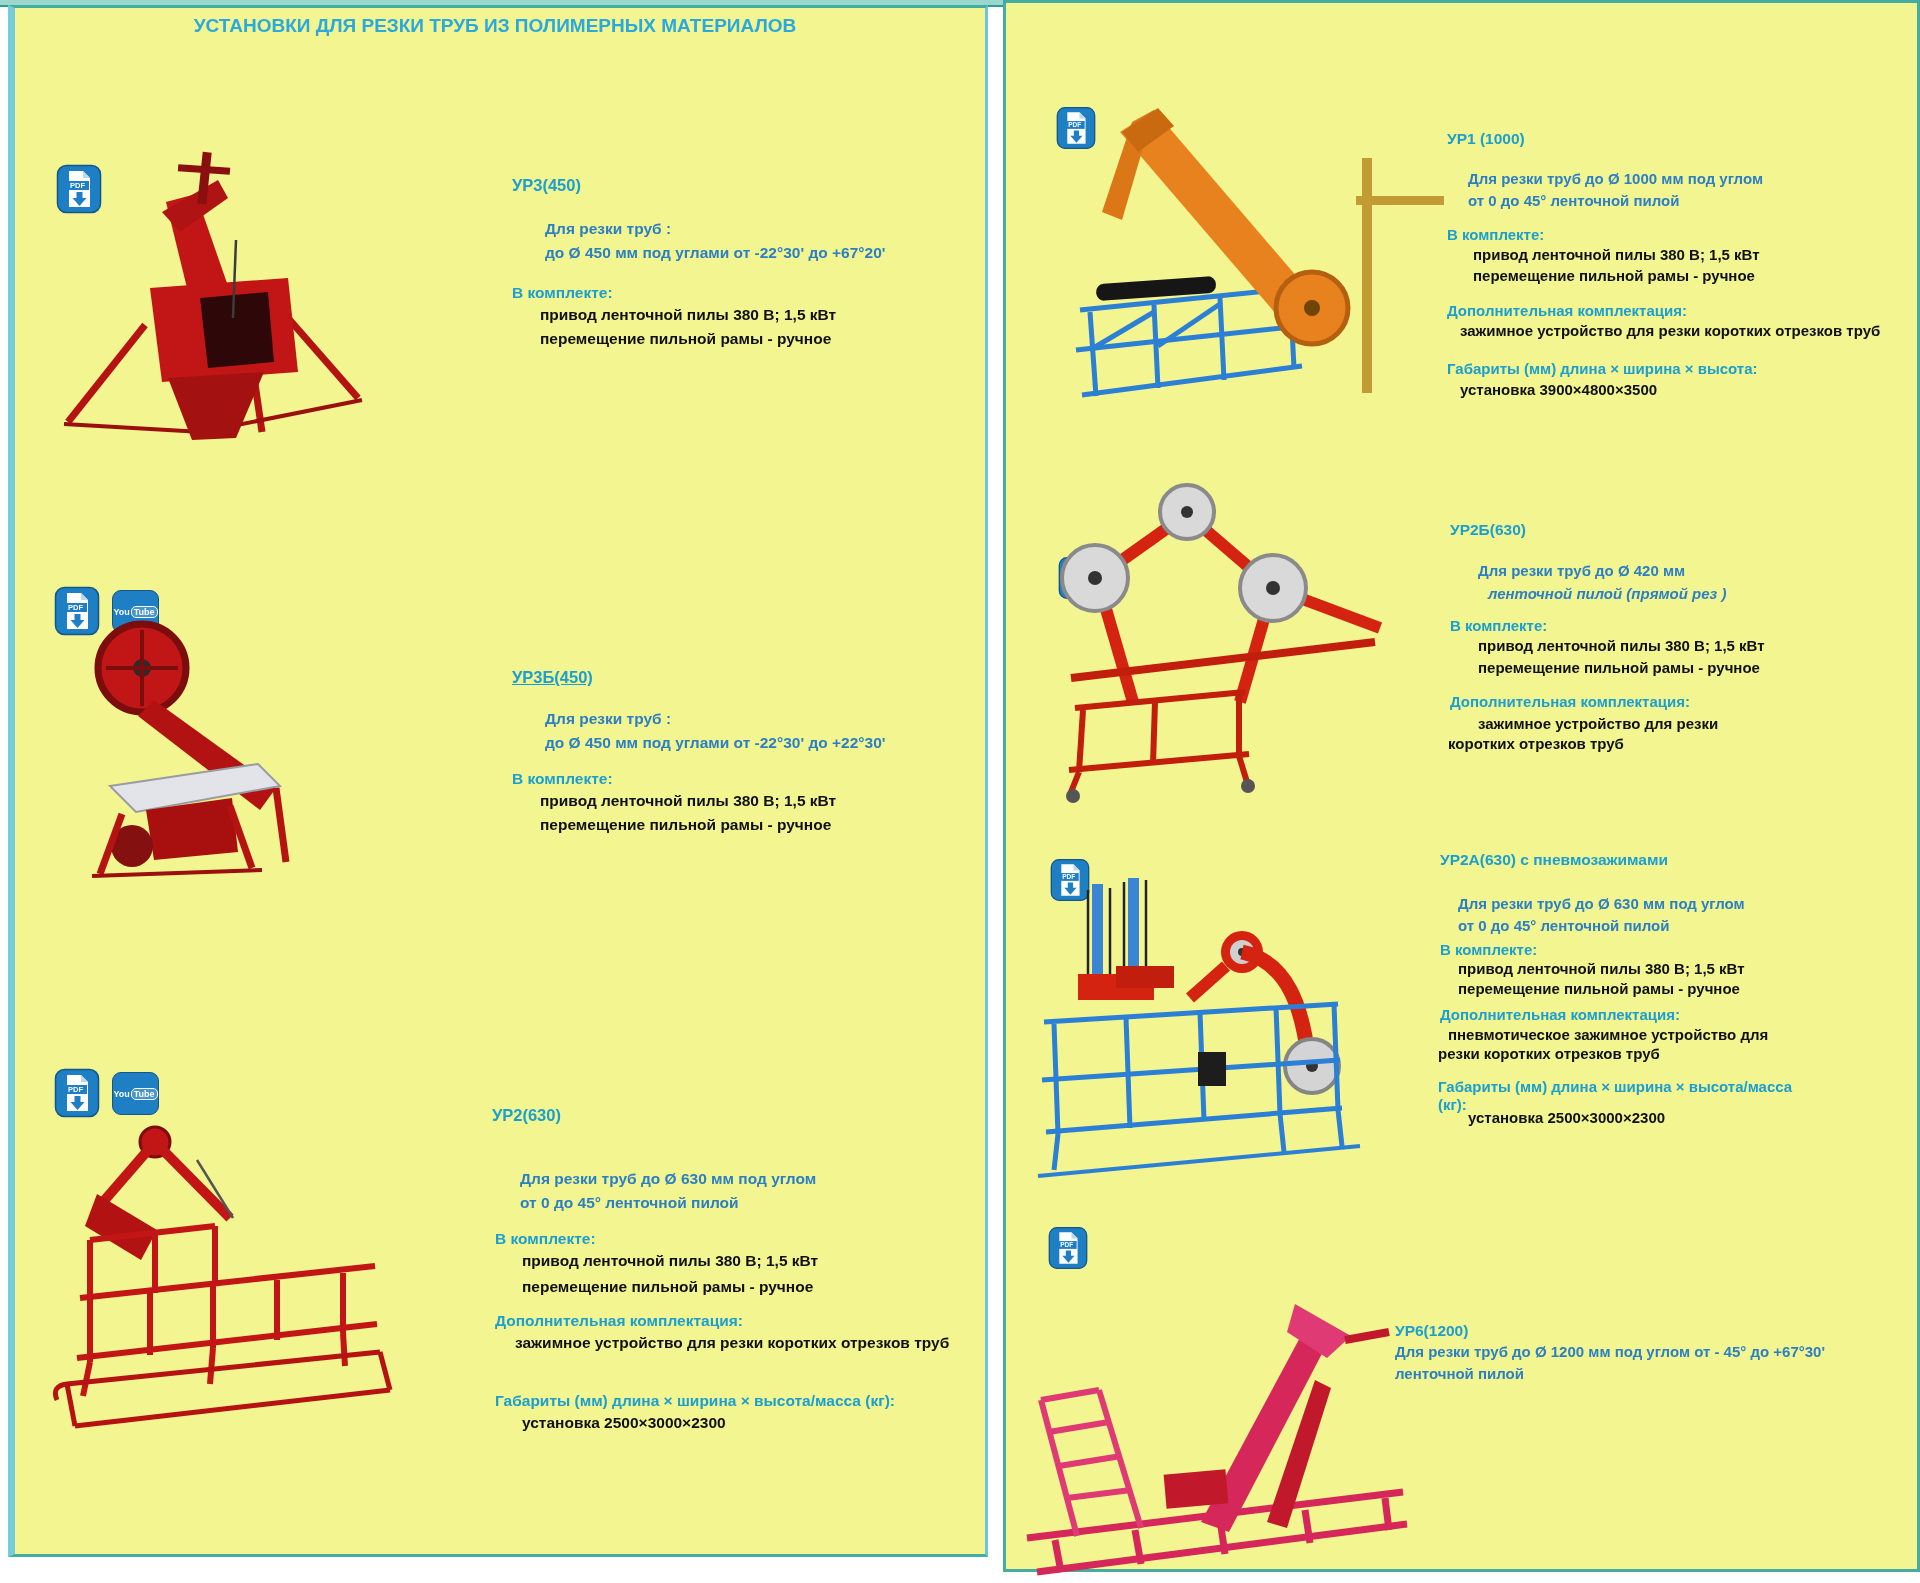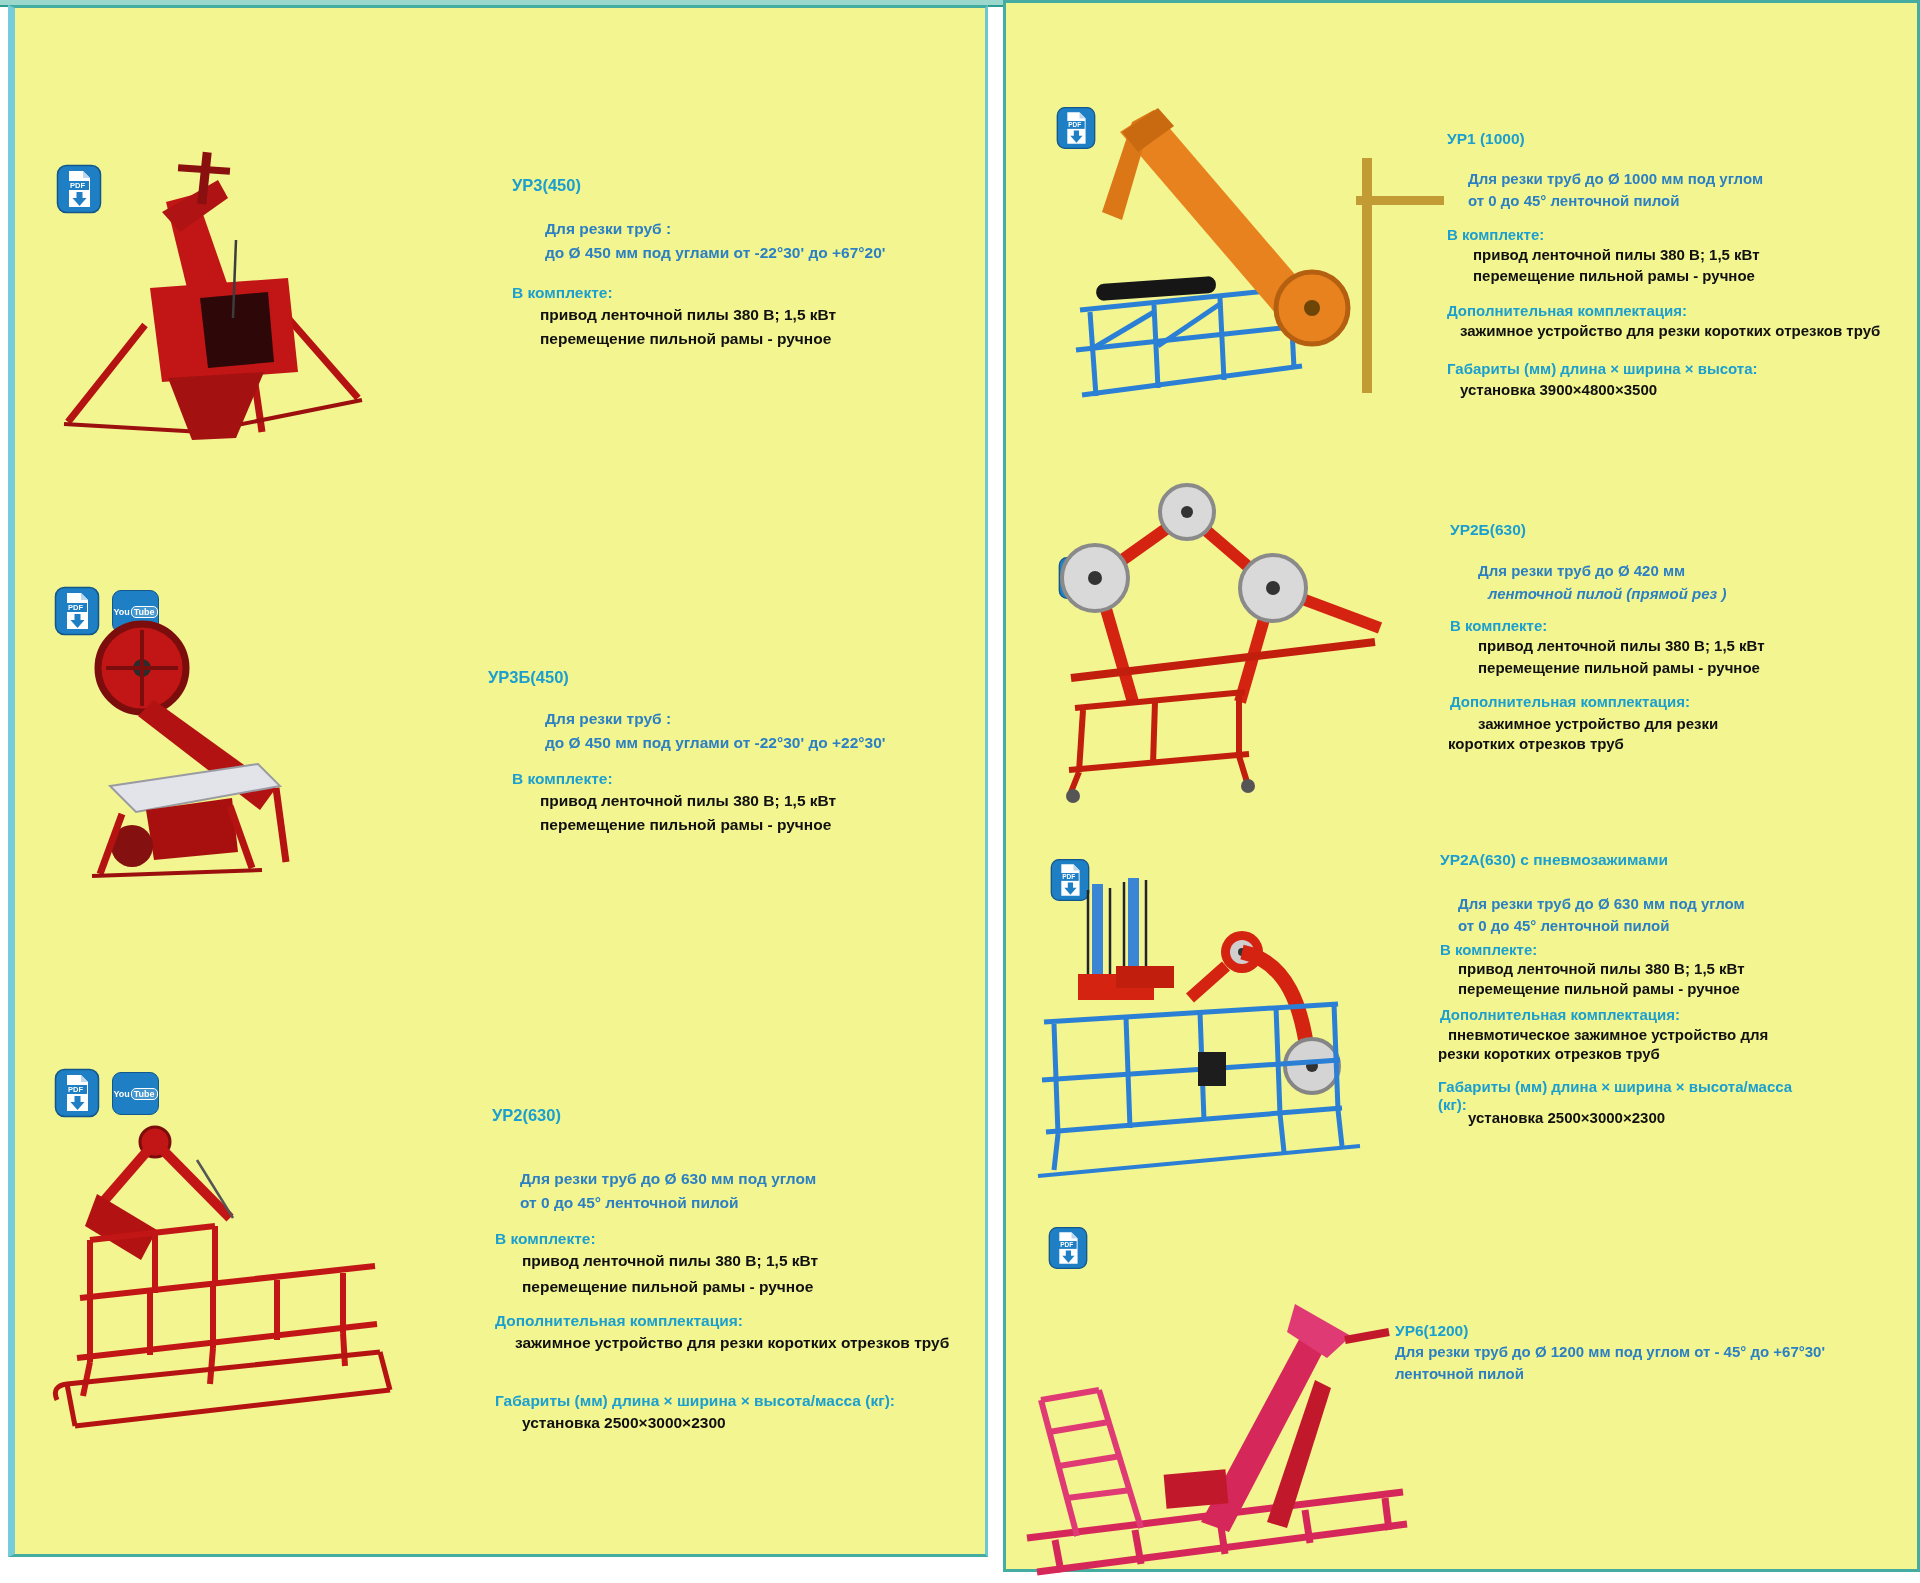--- a/index.html
+++ b/index.html
@@ -30,20 +30,21 @@
   .machine{position:absolute;}
 </style>
 </head>
 <body>
 
 <div id="canvas">
   <div class="topband"></div>
   <div class="page page-left"></div>
   <div class="page page-right"></div>
 
+  <div class="txt title" style="left:10px;top:15px;width:970px;">УСТАНОВКИ ДЛЯ РЕЗКИ ТРУБ ИЗ ПОЛИМЕРНЫХ МАТЕРИАЛОВ</div>
 
   <div class="icon pdf-icon" style="left:56px;top:164px;">
     <svg viewBox="0 0 46 50" width="46" height="50">
       <rect x="1.5" y="1.5" width="43" height="47" rx="9" fill="#1e7fc4" stroke="#12568a" stroke-width="1.5"></rect>
       <path d="M13 7 L27 7 L34 14 L34 43 L13 43 Z" fill="#ffffff"></path>
       <path d="M27 7 L27 14 L34 14 Z" fill="#bdd8ea"></path>
       <rect x="10" y="17" width="23" height="9" fill="#1e7fc4"></rect>
       <text x="21.5" y="24.2" font-size="7.5" font-weight="bold" fill="#fff" text-anchor="middle">PDF</text>
       <path d="M20.5 28 L26.5 28 L26.5 34 L30.5 34 L23.5 42 L16.5 34 L20.5 34 Z" fill="#1e7fc4"></path>
     </svg>
@@ -101,21 +102,21 @@
       <polygon points="66,210 152,198 158,252 74,260" fill="#a81010"></polygon>
       <circle cx="52" cy="246" r="21" fill="#841010"></circle>
       <g stroke="#b51212" stroke-width="7" fill="none">
         <path d="M42 214 L20 274"></path>
           <path d="M150 206 L172 268"></path>
           <path d="M196 188 L206 262"></path>
       </g>
       <path d="M12 276 L182 270" stroke="#9c0f0f" stroke-width="4"></path>
     </svg>
   </div>
-  <div class="txt model" style="left:488px;top:668px;">УР3Б(450)</div>
+  <div class="txt model" style="left:512px;top:668px;text-decoration:underline;">УР3Б(450)</div>
   <div class="txt blue" style="left:545px;top:710px;">Для резки труб :</div>
   <div class="txt blue" style="left:545px;top:734px;">до Ø 450 мм под углами от -22°30' до +22°30'</div>
   <div class="txt cyanh" style="left:512px;top:770px;">В комплекте:</div>
   <div class="txt blk" style="left:540px;top:792px;">привод ленточной пилы 380 В; 1,5 кВт</div>
   <div class="txt blk" style="left:540px;top:816px;">перемещение пильной рамы - ручное</div>
 
   <div class="icon pdf-icon" style="left:54px;top:1068px;">
     <svg viewBox="0 0 46 50" width="46" height="50">
       <rect x="1.5" y="1.5" width="43" height="47" rx="9" fill="#1e7fc4" stroke="#12568a" stroke-width="1.5"></rect>
       <path d="M13 7 L27 7 L34 14 L34 43 L13 43 Z" fill="#ffffff"></path>

